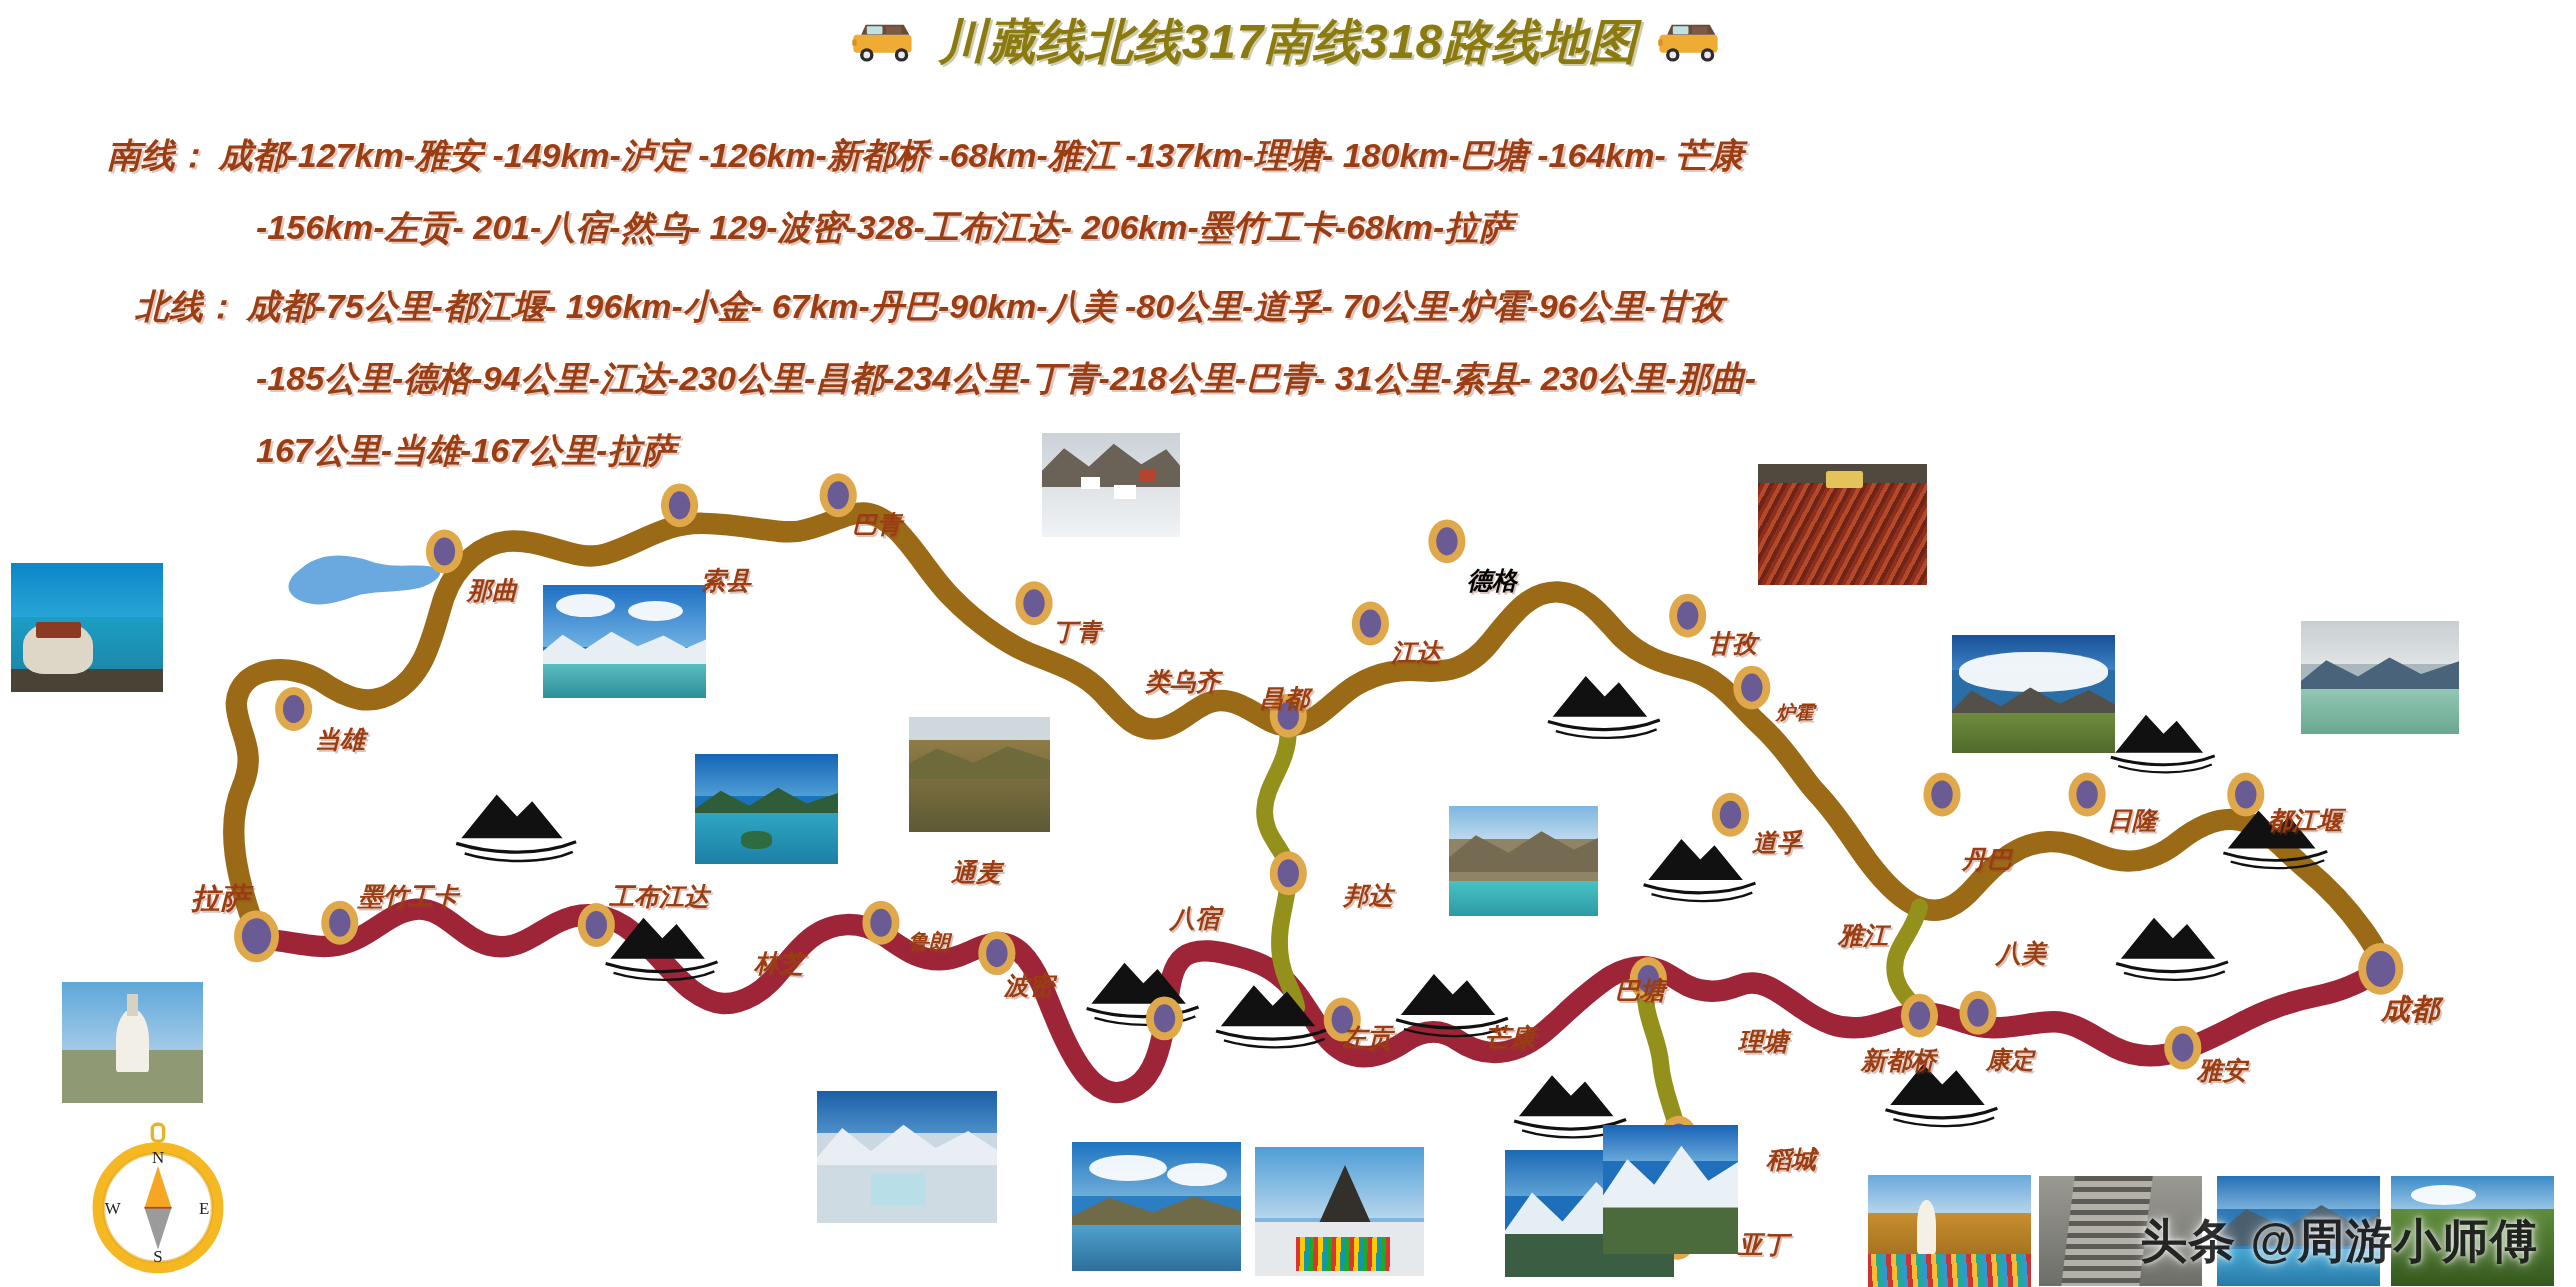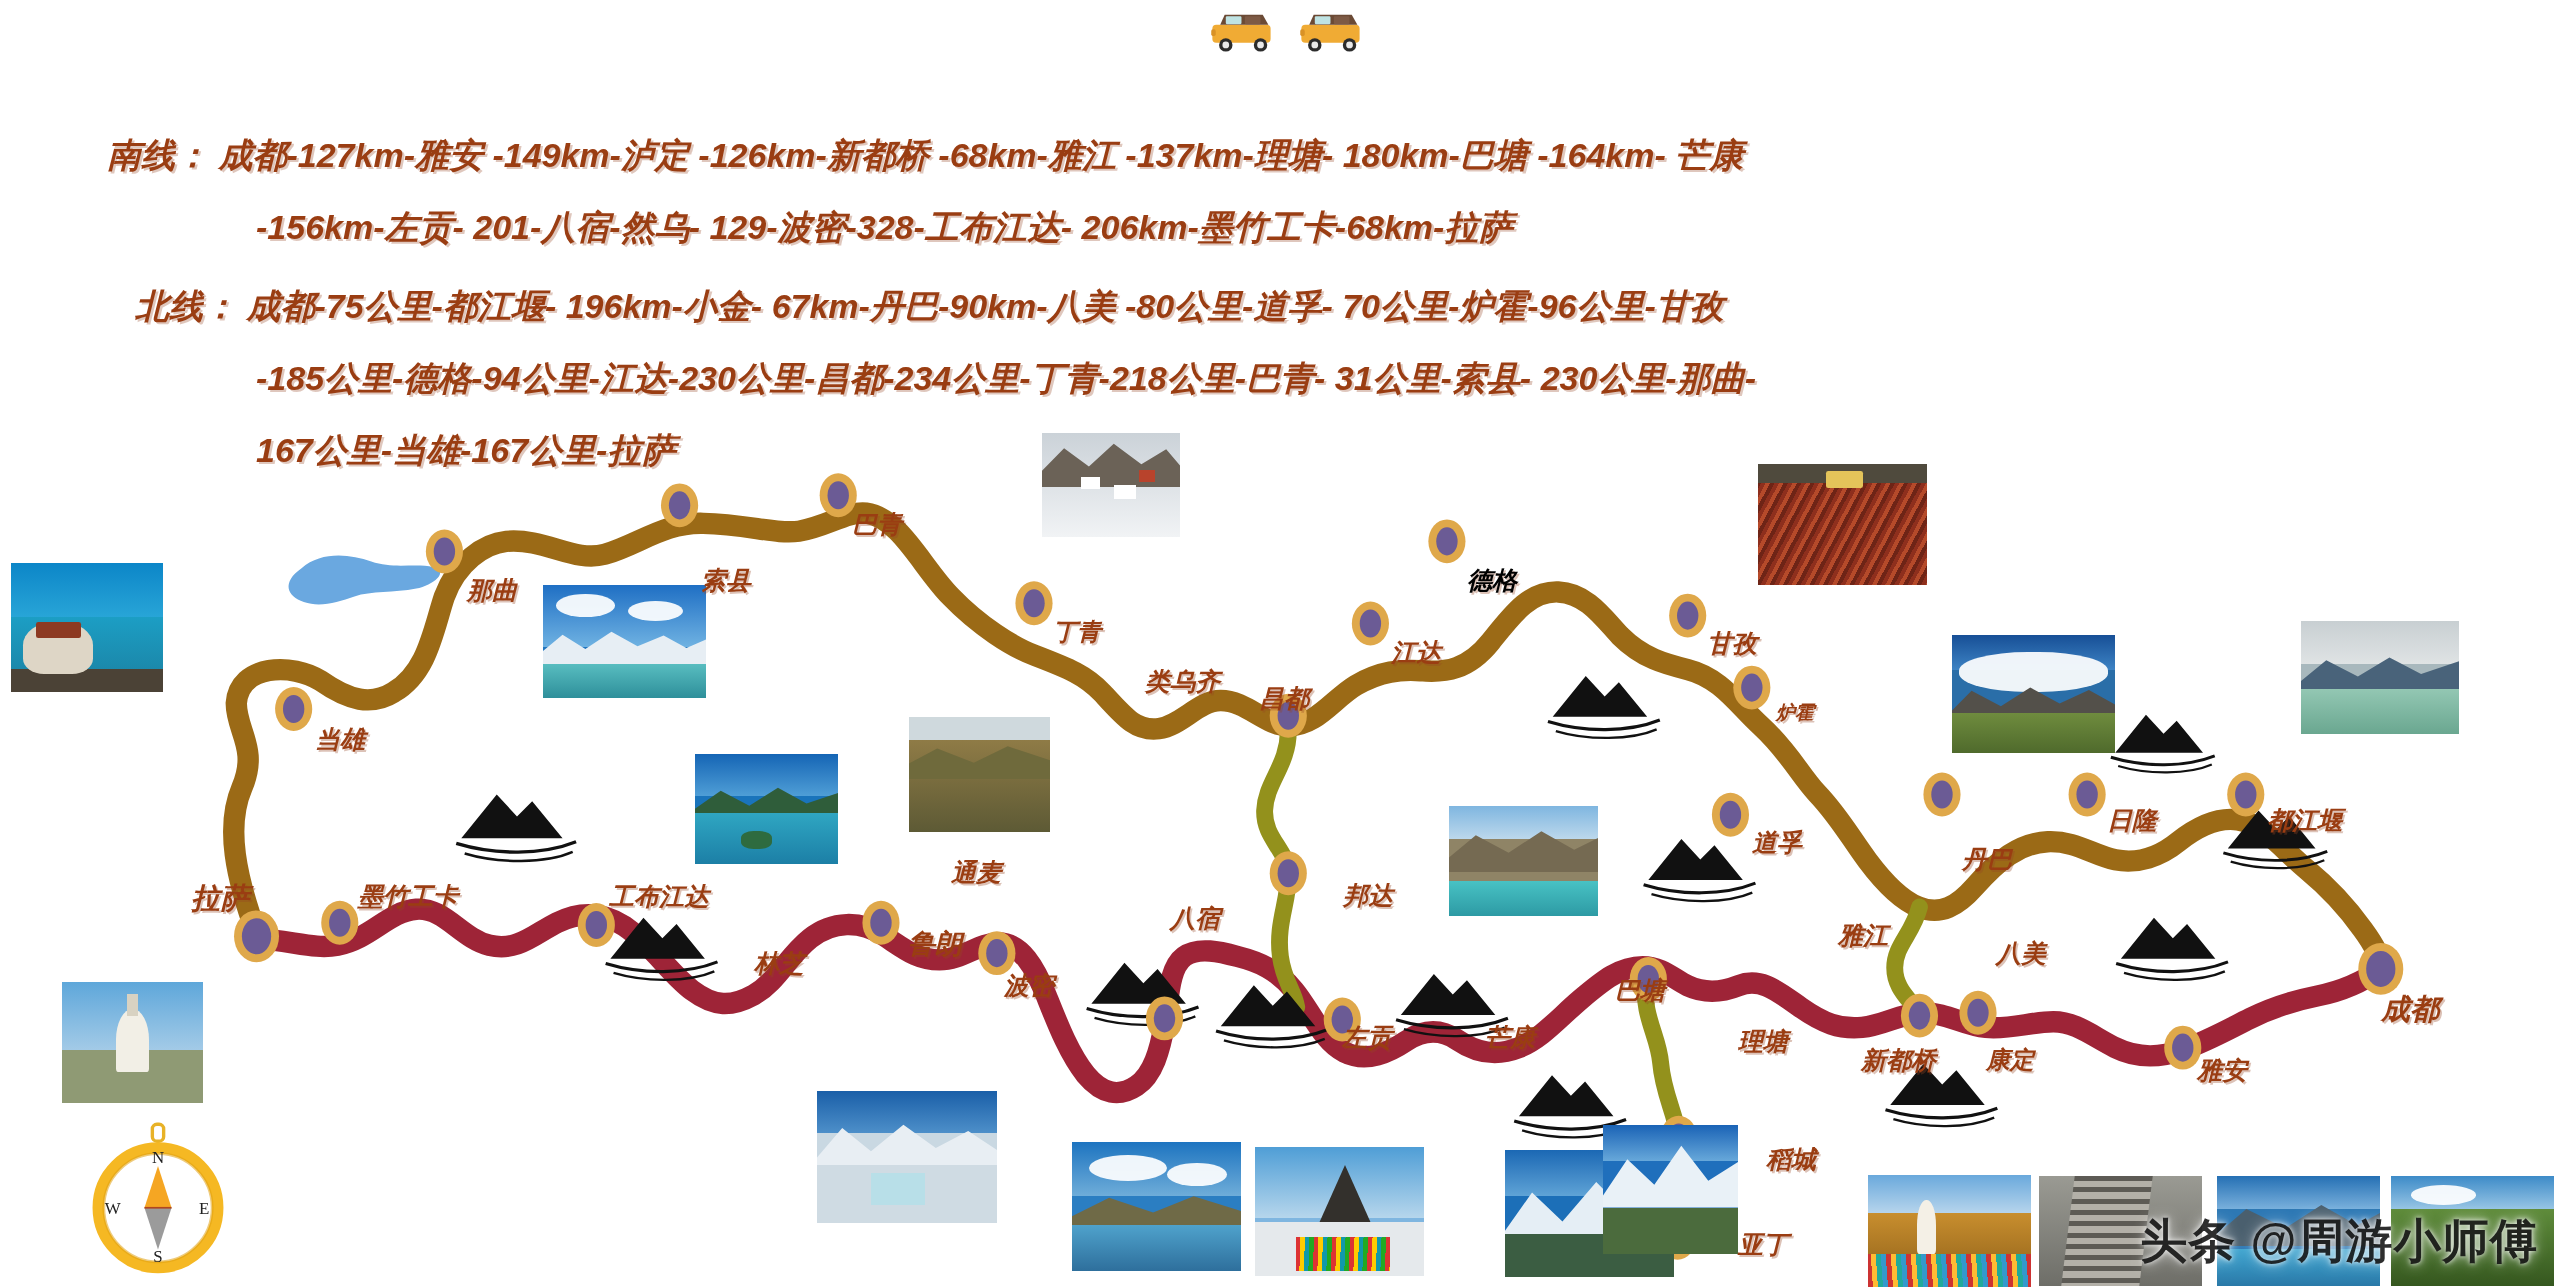--- a/index.html
+++ b/index.html
@@ -82,20 +82,21 @@
     <rect x="6" y="26" width="104" height="32" rx="7" fill="#f0ab34"></rect>
     <path d="M20 26 L28 8 L96 8 L106 26 Z" fill="#6b4a35"></path>
     <rect x="30" y="11" width="28" height="14" rx="2" fill="#bfe3e3"></rect>
     <rect x="64" y="11" width="28" height="14" rx="2" fill="#7d5a45"></rect>
     <rect x="4" y="34" width="8" height="12" rx="3" fill="#d99226"></rect>
     <circle cx="30" cy="62" r="12" fill="#2c2c2c"></circle>
       <circle cx="30" cy="62" r="6" fill="#e9e9e9"></circle>
     <circle cx="92" cy="62" r="12" fill="#2c2c2c"></circle>
       <circle cx="92" cy="62" r="6" fill="#e9e9e9"></circle>
   </svg>
+  <div id="title-text">川藏线北线317南线318路线地图</div>
   <svg class="car-icon" viewBox="0 0 125 78">
     <rect x="6" y="26" width="104" height="32" rx="7" fill="#f0ab34"></rect>
     <path d="M20 26 L28 8 L96 8 L106 26 Z" fill="#6b4a35"></path>
     <rect x="30" y="11" width="28" height="14" rx="2" fill="#bfe3e3"></rect>
     <rect x="64" y="11" width="28" height="14" rx="2" fill="#7d5a45"></rect>
     <rect x="4" y="34" width="8" height="12" rx="3" fill="#d99226"></rect>
     <circle cx="30" cy="62" r="12" fill="#2c2c2c"></circle>
       <circle cx="30" cy="62" r="6" fill="#e9e9e9"></circle>
     <circle cx="92" cy="62" r="12" fill="#2c2c2c"></circle>
       <circle cx="92" cy="62" r="6" fill="#e9e9e9"></circle>
@@ -516,21 +517,21 @@
     <div class="city-label" style="left: 1962px; top: 808px; font-size: 25px; color: rgb(154, 61, 18); margin-top: 39px;">丹巴</div>
     <div class="city-label" style="left: 2107px; top: 808px; font-size: 25px; color: rgb(154, 61, 18);">日隆</div>
     <div class="city-label" style="left: 2267px; top: 808px; font-size: 25px; color: rgb(154, 61, 18);">都江堰</div>
     <div class="city-label" style="left: 951px; top: 860px; font-size: 25px; color: rgb(154, 61, 18);">通麦</div>
     <div class="city-label" style="left: 1170px; top: 906px; font-size: 25px; color: rgb(154, 61, 18);">八宿</div>
     <div class="city-label" style="left: 1343px; top: 883px; font-size: 25px; color: rgb(154, 61, 18);">邦达</div>
     <div class="city-label" style="left: 1996px; top: 941px; font-size: 25px; color: rgb(154, 61, 18);">八美</div>
     <div class="city-label" style="left: 191px; top: 884px; font-size: 29px; color: rgb(154, 61, 18);">拉萨</div>
     <div class="city-label" style="left: 358px; top: 884px; font-size: 25px; color: rgb(154, 61, 18);">墨竹工卡</div>
     <div class="city-label" style="left: 609px; top: 884px; font-size: 25px; color: rgb(154, 61, 18);">工布江达</div>
-    <div class="city-label" style="left: 908px; top: 931px; font-size: 27px; color: rgb(154, 61, 18); text-align: center;">鲁朗</div>
+    <div class="city-label" style="left: 908px; top: 931px; font-size: 21px; color: rgb(154, 61, 18); text-align: center;">鲁朗</div>
     <div class="city-label" style="left: 754px; top: 951px; font-size: 25px; color: rgb(154, 61, 18);">林芝</div>
     <div class="city-label" style="left: 1004px; top: 973px; font-size: 25px; color: rgb(154, 61, 18);">波密</div>
     <div class="city-label" style="left: 1838px; top: 923px; font-size: 25px; color: rgb(154, 61, 18);">雅江</div>
     <div class="city-label" style="left: 1615px; top: 978px; font-size: 25px; color: rgb(154, 61, 18);">巴塘</div>
     <div class="city-label" style="left: 1342px; top: 1025px; font-size: 25px; color: rgb(154, 61, 18);">左贡</div>
     <div class="city-label" style="left: 1485px; top: 1025px; font-size: 25px; color: rgb(154, 61, 18);">芒康</div>
     <div class="city-label" style="left: 1738px; top: 1029px; font-size: 25px; color: rgb(154, 61, 18);">理塘</div>
     <div class="city-label" style="left: 1861px; top: 1048px; font-size: 25px; color: rgb(154, 61, 18);">新都桥</div>
     <div class="city-label" style="left: 1986px; top: 1048px; font-size: 24px; color: rgb(154, 61, 18);">康定</div>
     <div class="city-label" style="left: 2197px; top: 1058px; font-size: 25px; color: rgb(154, 61, 18);">雅安</div>

